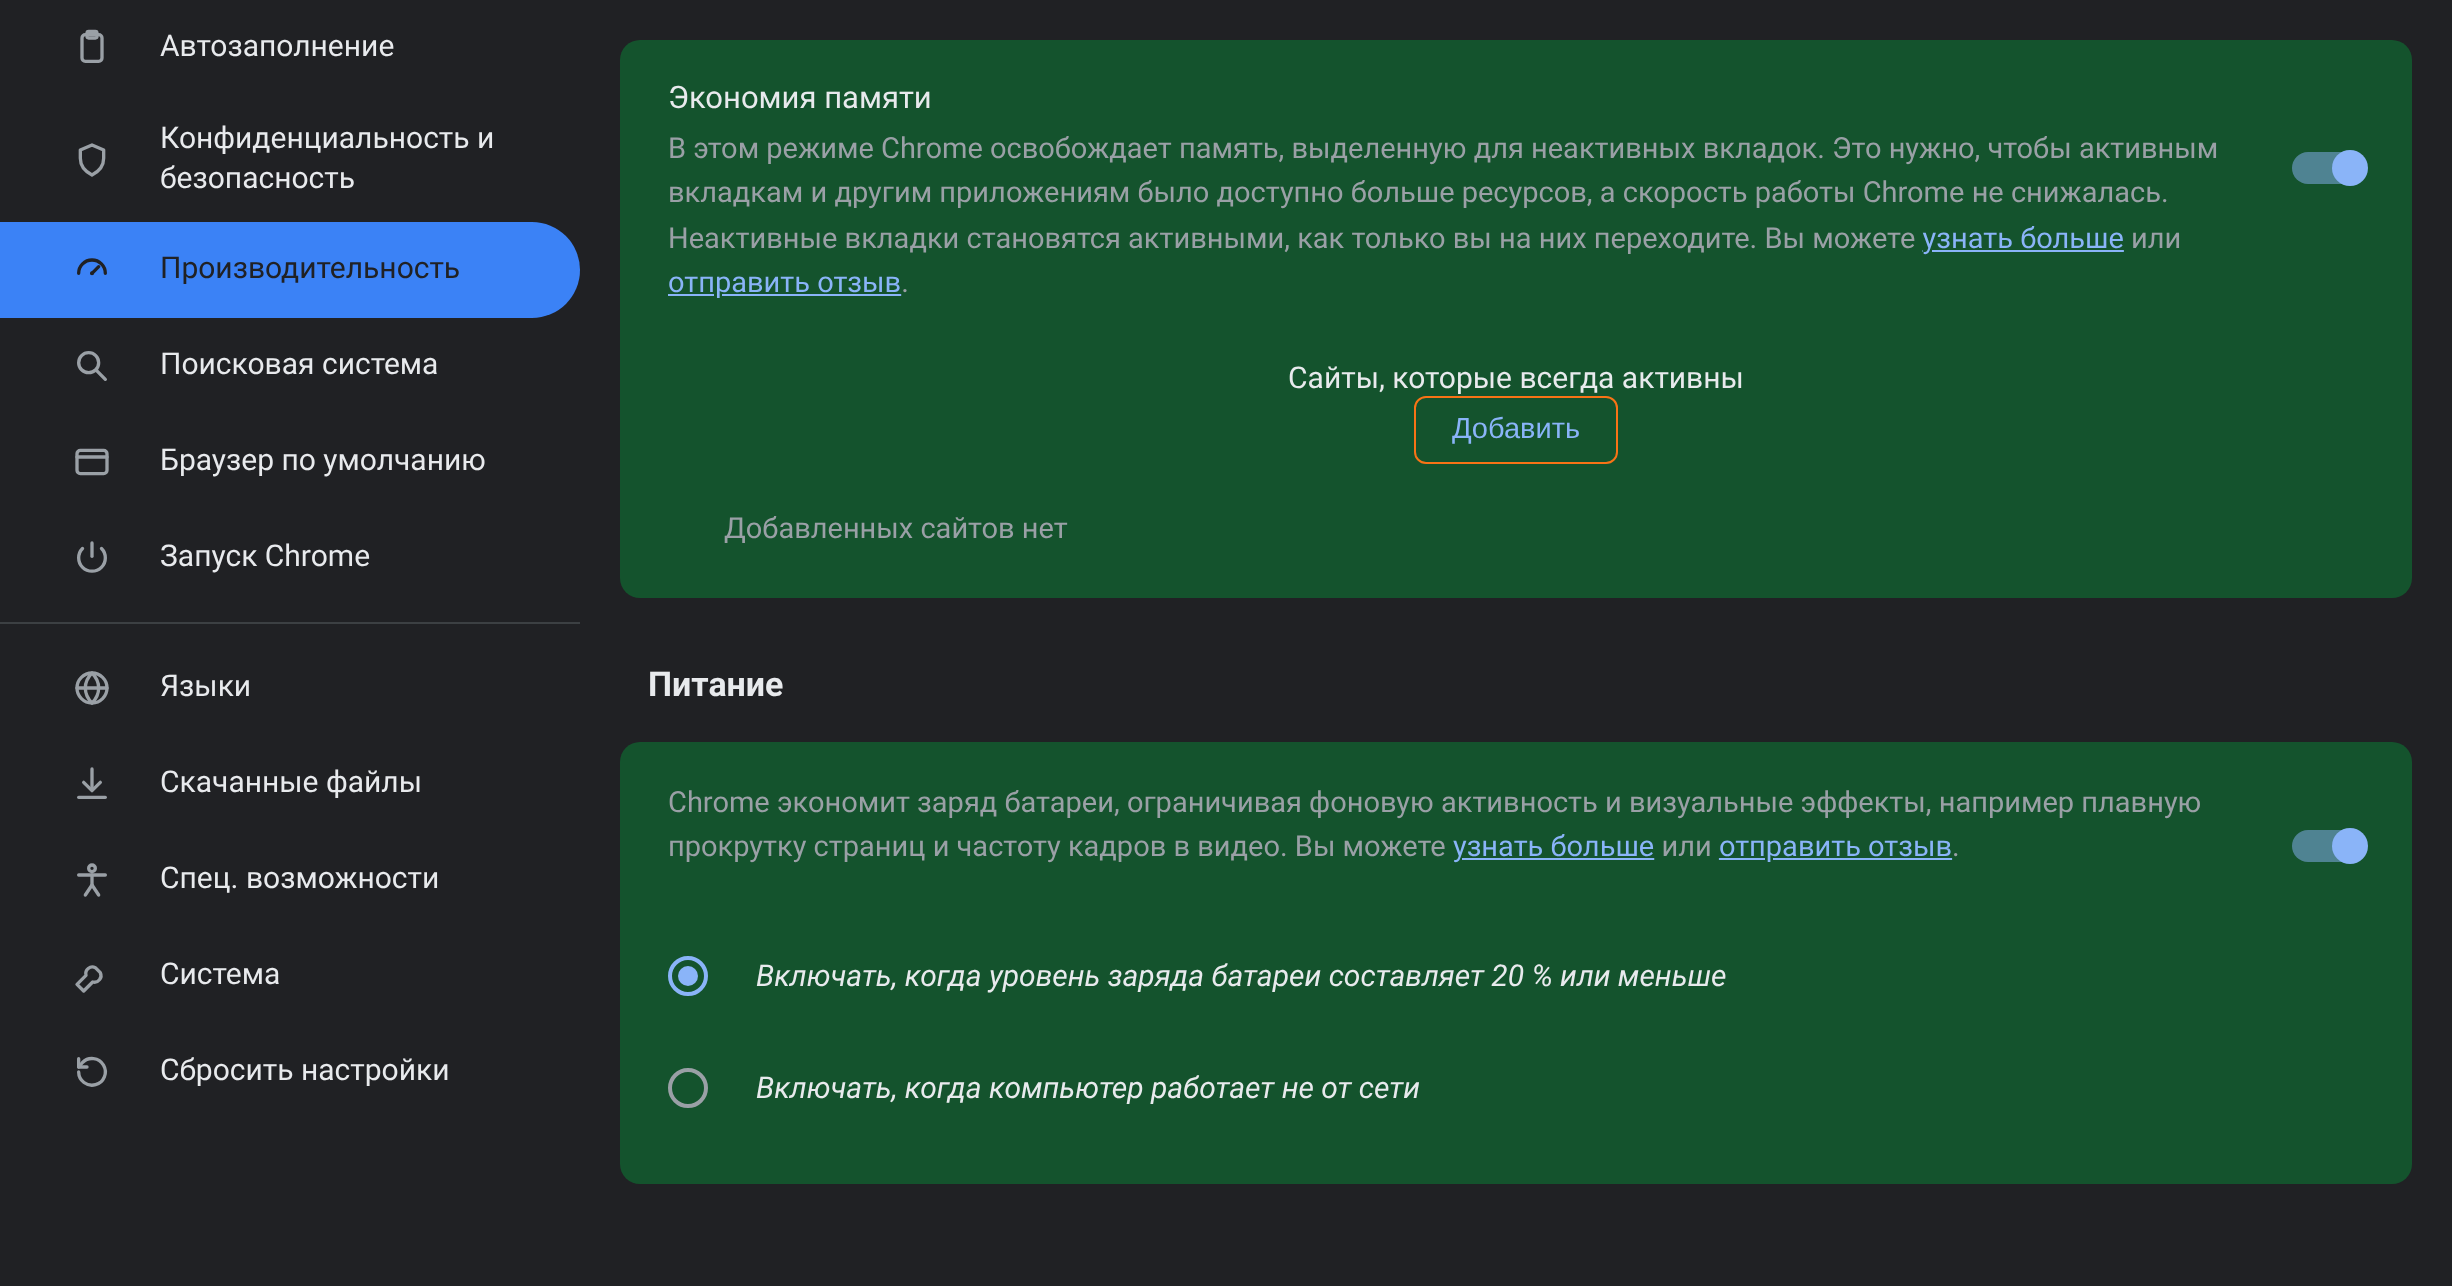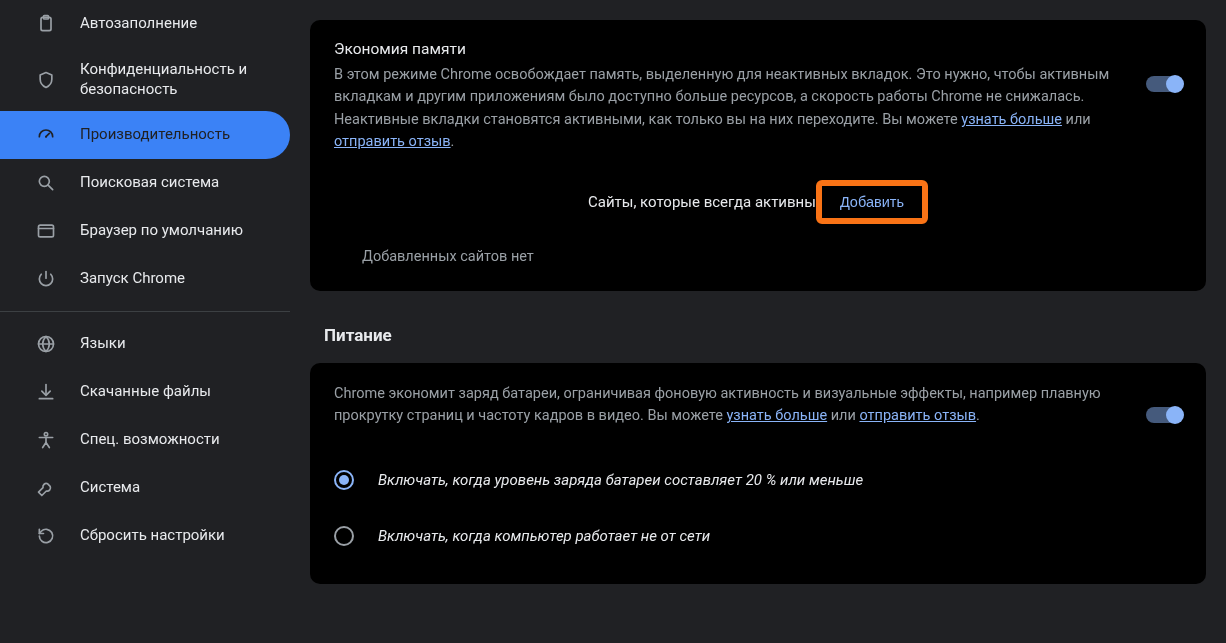--- a/index.html
+++ b/index.html
@@ -63,21 +63,21 @@
     margin: 8px 0;
   }
 
   
   .main {
     flex: 1;
     padding: 0 20px 20px 20px;
     overflow: auto;
   }
   .card {
-    background: #000000;
+    background: #14532d;
     border-radius: 10px;
     padding: 20px 24px;
   }
   .setting-row {
     display: flex;
     align-items: flex-start;
     gap: 20px;
   }
   .setting-text { flex: 1; }
   .setting-title {
@@ -113,29 +113,30 @@
     border-radius: 50%;
     background: #8ab4f8;
     top: -1px;
     right: -2px;
   }
 
   
   .subrow {
     display: flex;
     align-items: center;
-    justify-content: center;
+    justify-content: flex-start;
     margin-top: 26px;
+    flex-direction: column;
   }
   .subrow .subtitle {
     color: #e8eaed;
     font-size: 15px;
   }
   .btn-outline {
-    border: 6px solid #f97316;
+    border: 1px solid #f97316;
     background: transparent;
     color: #8ab4f8;
     font-size: 14.5px;
     padding: 8px 18px;
     border-radius: 6px;
     cursor: pointer;
   }
   .empty-note {
     color: #9aa0a6;
     font-size: 14.5px;

